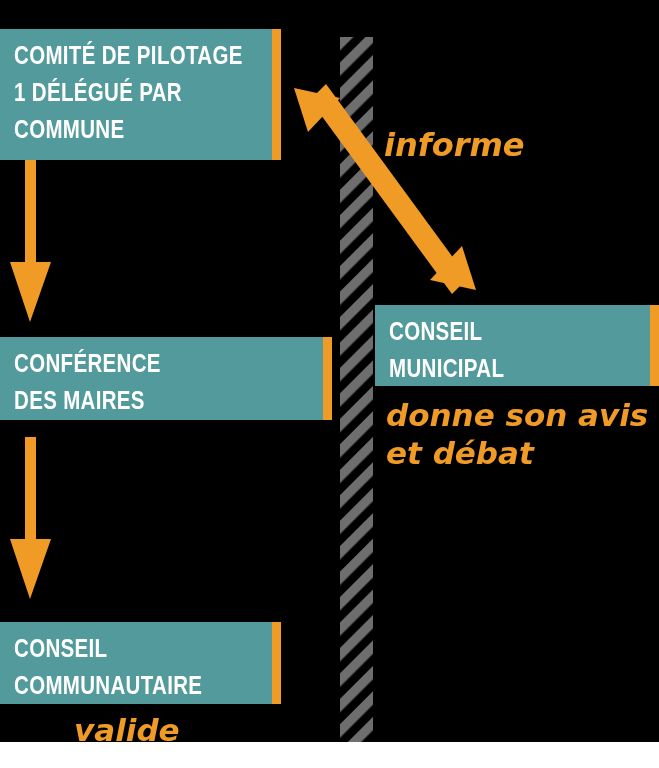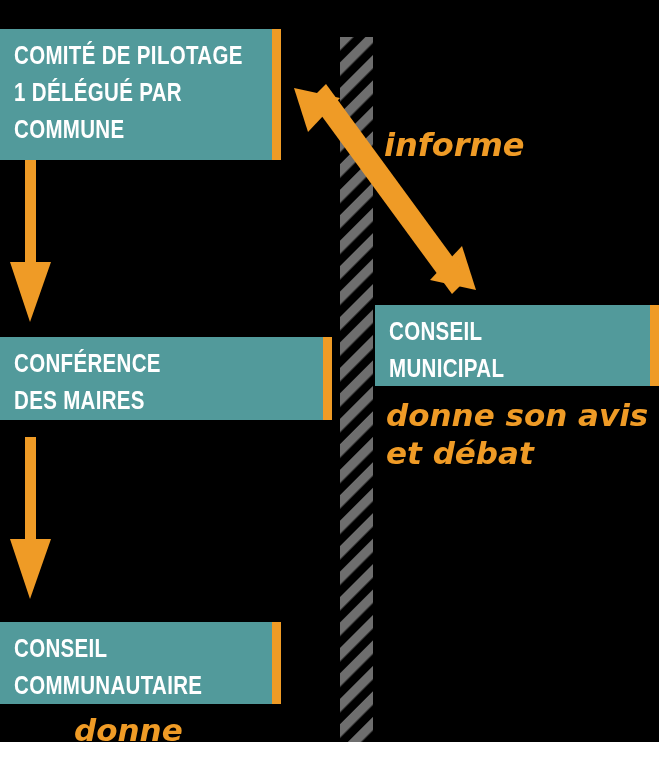--- a/index.html
+++ b/index.html
@@ -130,21 +130,21 @@
     <rect x="25" y="0" width="11" height="105" fill="#ef9b26"></rect>
     <polygon points="10,102 51,102 30,162" fill="#ef9b26"></polygon>
   </svg>
 
   <div class="box" id="box-commun">
     <div class="txt">CONSEIL
 COMMUNAUTAIRE</div>
     <div class="bar"></div>
   </div>
 
-  <div class="label" id="label-valide">donne</div>
+  <div class="label" id="label-valide">valide</div>
 
   <svg class="arrow-svg" id="arrow-informe" width="230" height="250" viewBox="0 0 230 250">
     <g fill="#ef9b26">
       <polygon points="14,18 60,28 28,62"></polygon>
       <polygon points="196,220 150,210 182,176"></polygon>
       <polygon points="30,30 46,14 188,208 172,224"></polygon>
     </g>
   </svg>
   <div class="label" id="label-informe">informe</div>
 

